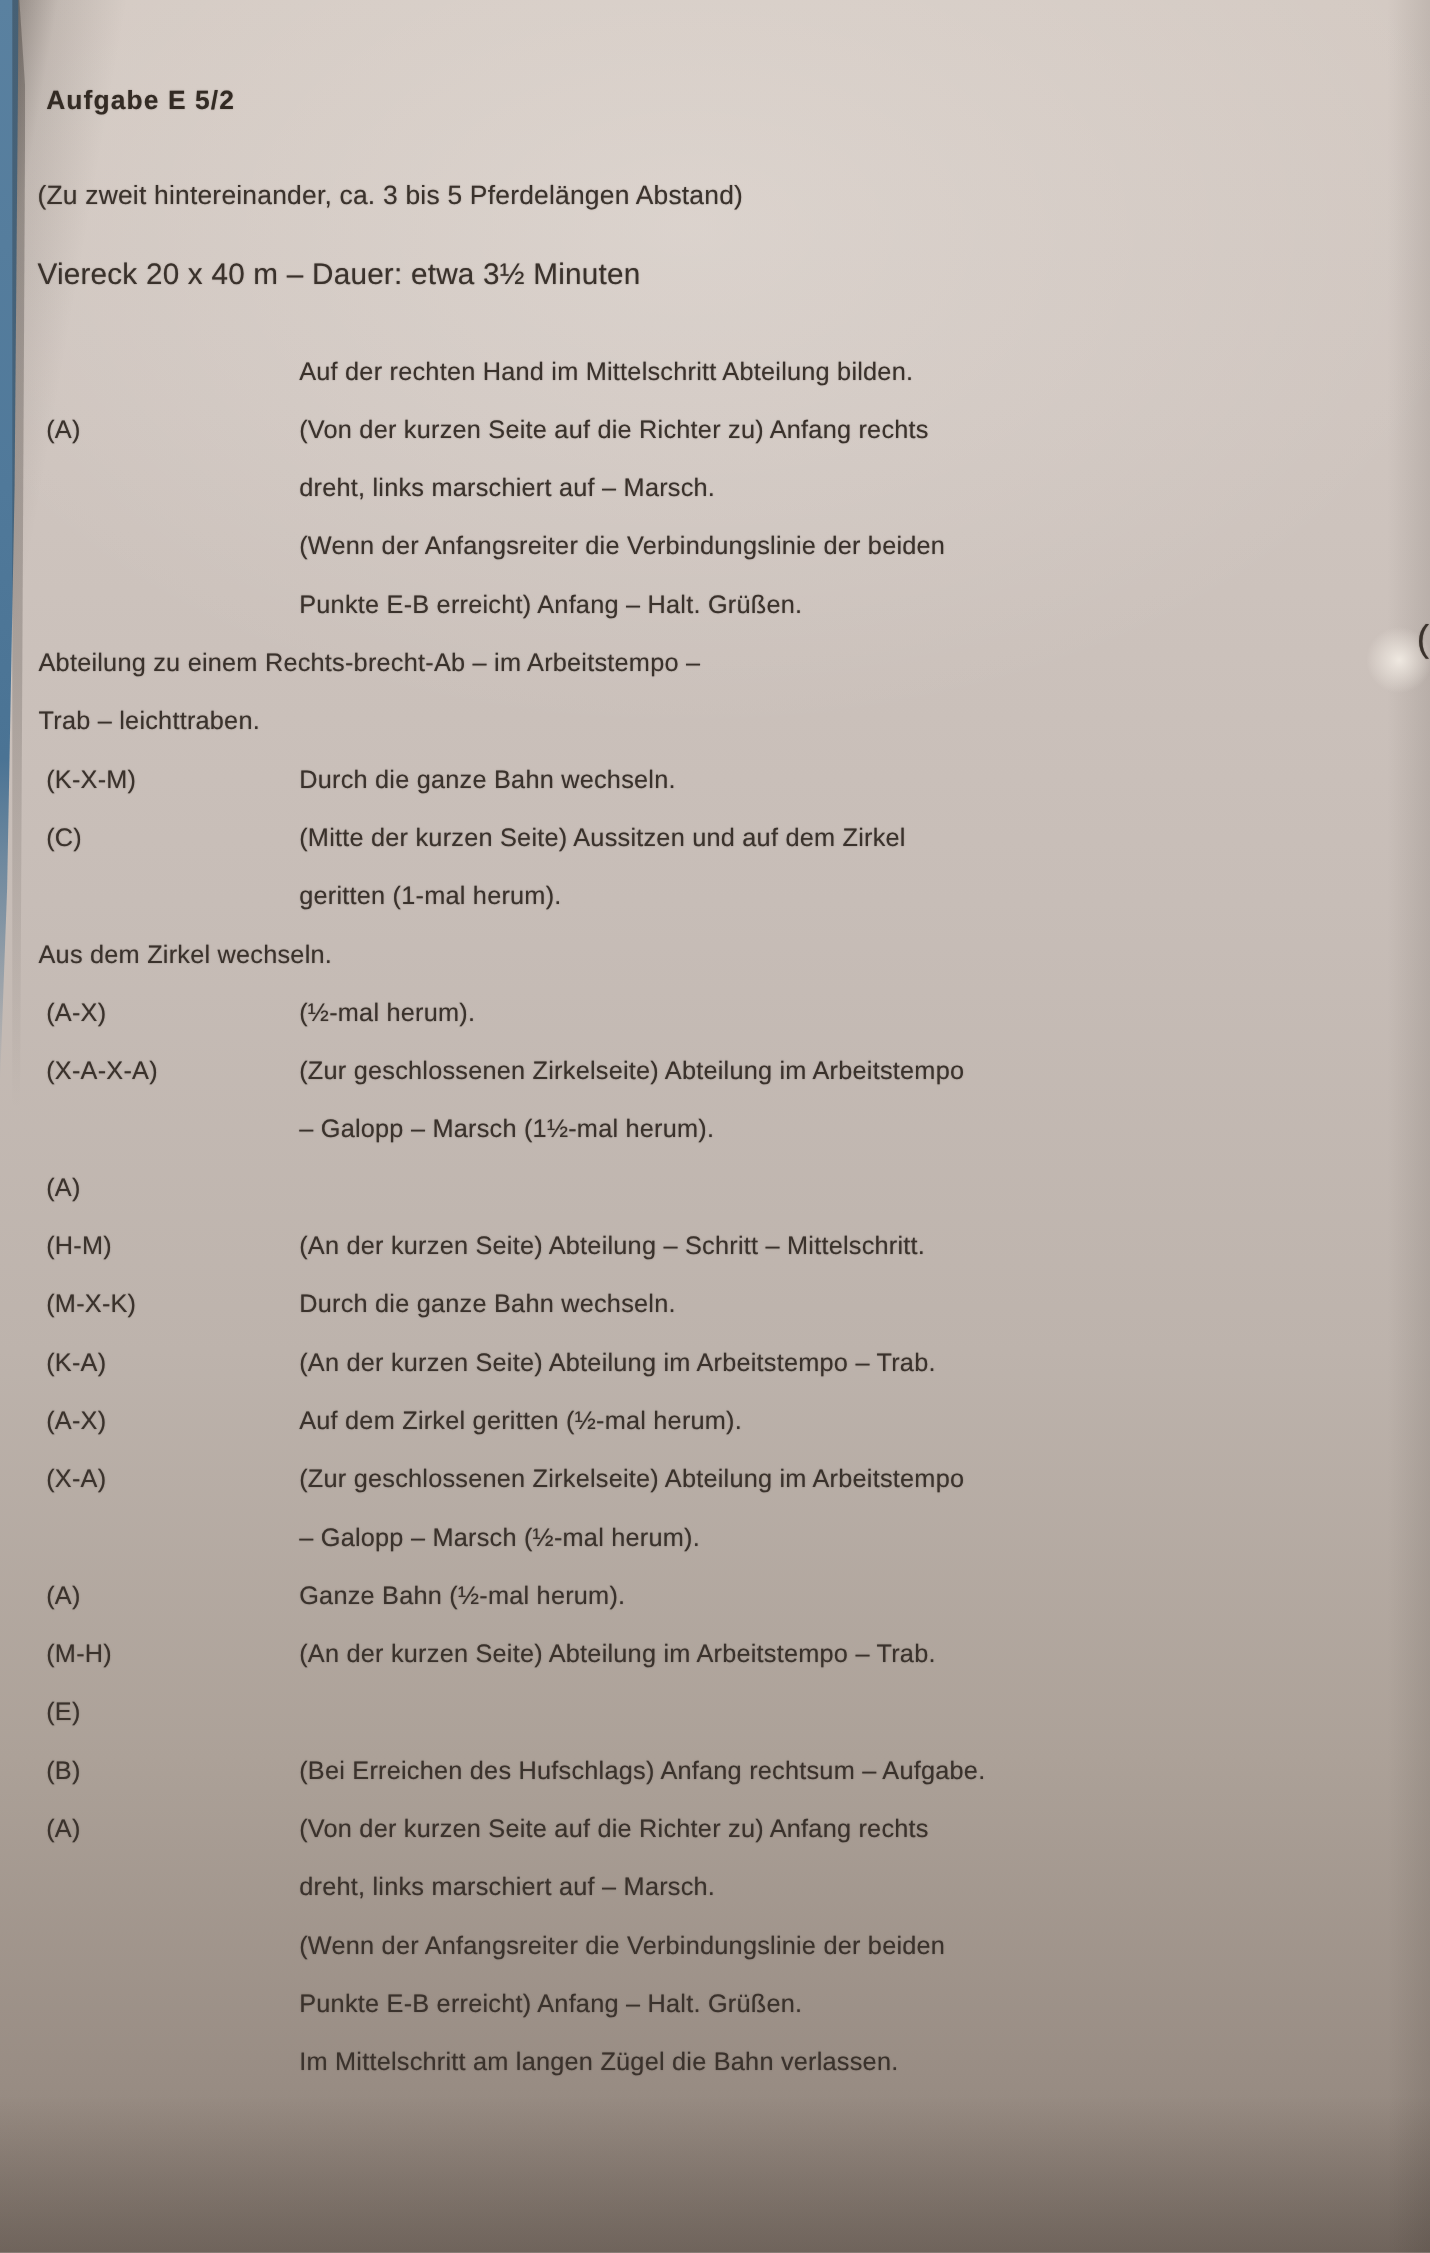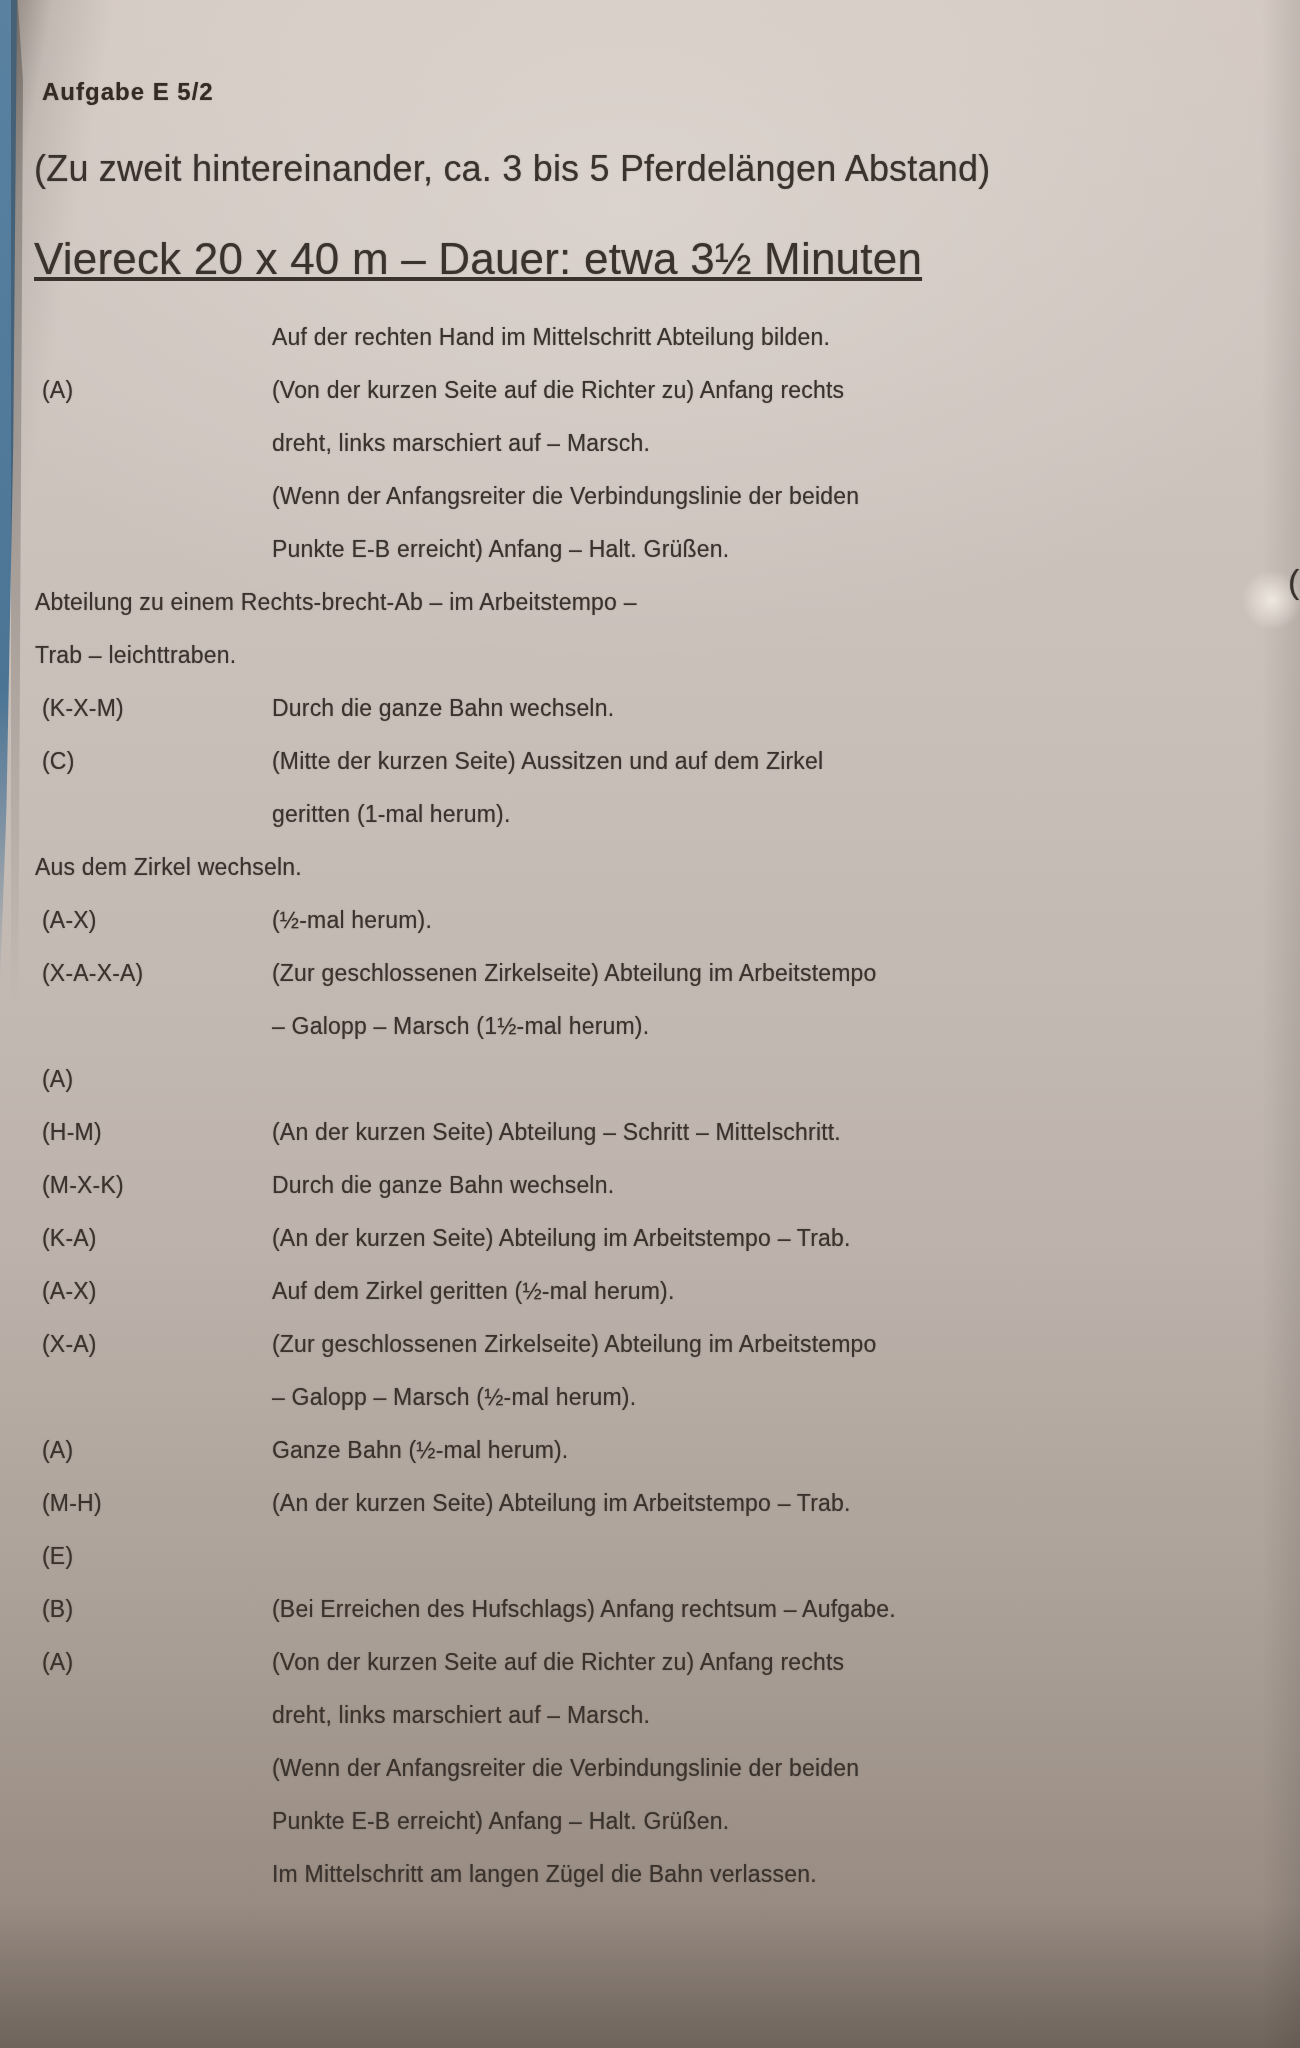--- a/index.html
+++ b/index.html
@@ -74,31 +74,30 @@
     left: 42px;
     top: 78px;
     font-size: 24px;
     font-weight: bold;
     letter-spacing: 1px;
     color: #332b24;
   }
   .subtitle {
     position: absolute;
     left: 34px;
-    top: 148px;
-    font-size: 36px;
+    top: 164px;
+    font-size: 24px;
     letter-spacing: 0.2px;
   }
   .arena-line {
     position: absolute;
     left: 34px;
     top: 234px;
-    font-size: 44px;
+    font-size: 27px;
     letter-spacing: 0.2px;
-    text-decoration: underline;
   }
 
   .instruction-list {
     position: absolute;
     left: 35px;
     top: 311px;
     width: 1270px;
     font-size: 23px;
     line-height: 53px;
     letter-spacing: 0.2px;

